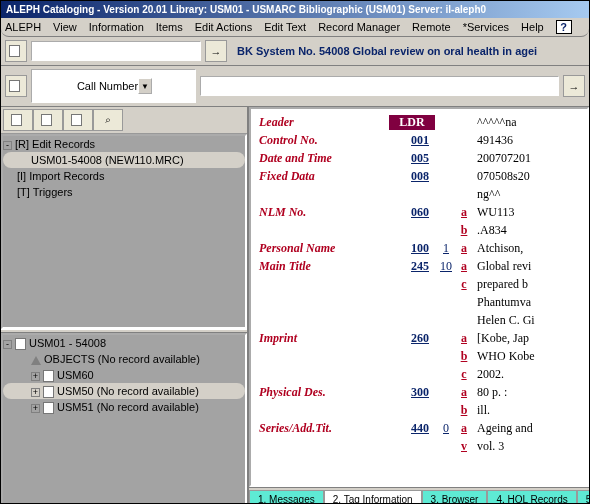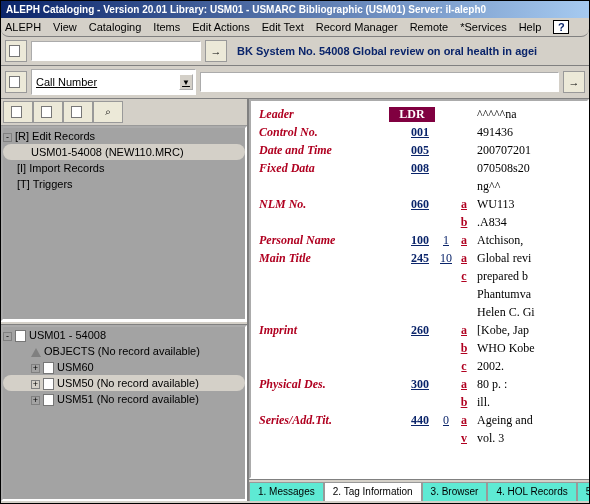--- a/index.html
+++ b/index.html
@@ -58,25 +58,24 @@
   .toolbar-label {
     font-weight: bold;
     color: #0a246a;
     padding-left: 6px;
     white-space: nowrap;
     overflow: hidden;
   }
   .dropdown {
     border: 1px inset #fff;
     background: #fff;
-    height: 26px;
+    height: 34px;
     width: 165px;
-    display:flex;align-items:center;justify-content:space-between;
+    display:flex;align-items:center;justify-content:center;
     padding: 0 2px 0 4px;
-    text-decoration: underline;
   }
   .dropdown .arrow {
     width: 14px; height: 16px;
     background: #d4d0c8;
     border: 1px outset #fff;
     display:flex;align-items:center;justify-content:center;
     font-size: 8px;
   }
   .textinput {
     border: 1px inset #fff;
@@ -165,21 +164,21 @@
   .bottom-tabs .btab.active { background: #fff; }
 </style>
 </head>
 <body>
 
 <div class="titlebar">ALEPH Cataloging - Version 20.01  Library:  USM01 - USMARC Bibliographic (USM01)  Server: il-aleph0</div>
 
 <div class="menubar">
   <span>ALEPH</span>
   <span>View</span>
-  <span>Cataloging</span>
+  <span>Information</span>
   <span>Items</span>
   <span>Edit Actions</span>
   <span>Edit Text</span>
   <span>Record Manager</span>
   <span>Remote</span>
   <span>*Services</span>
   <span>Help</span>
   <span class="help-icon">?</span>
 </div>
 

